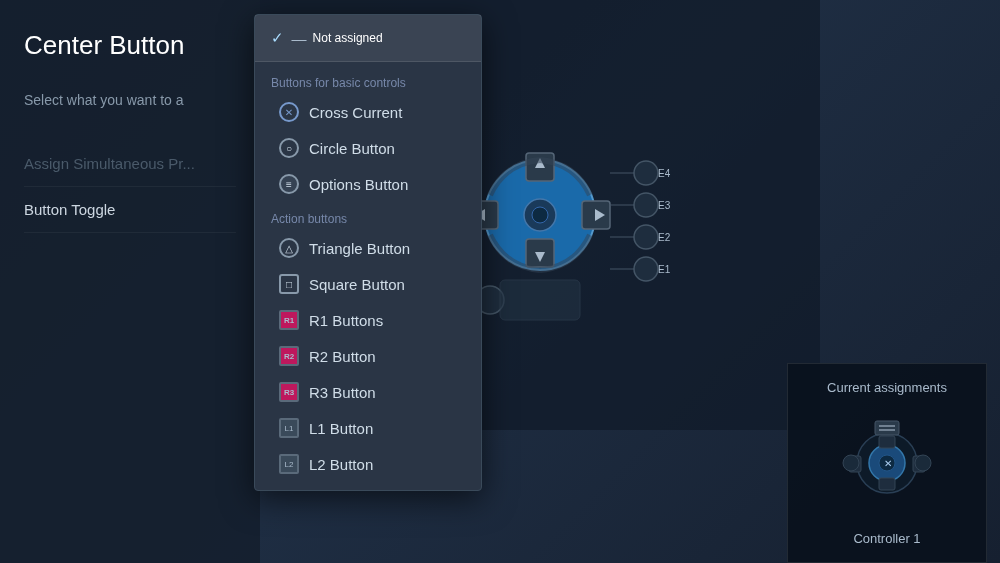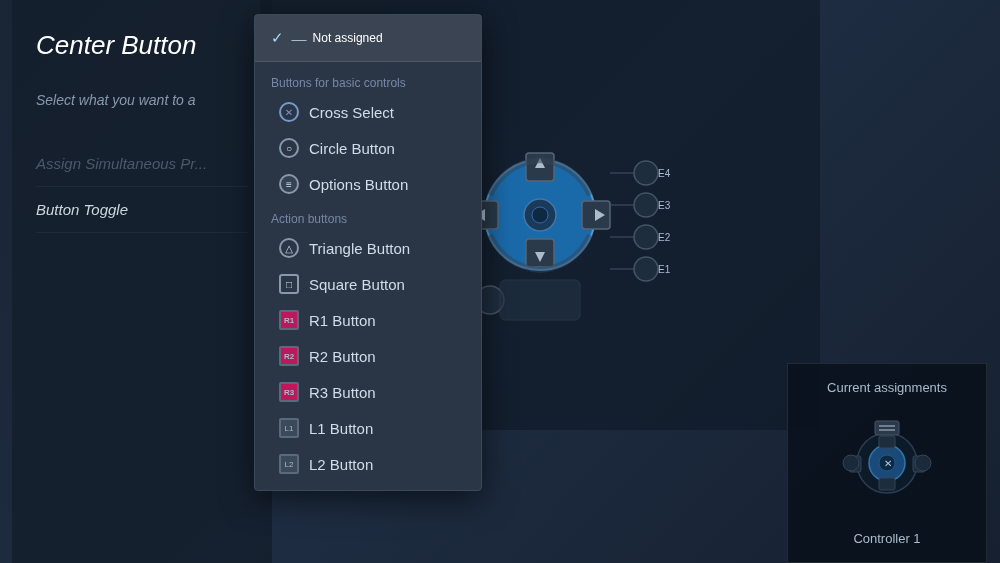--- a/index.html
+++ b/index.html
@@ -17,25 +17,24 @@
     .bg-panel {
       position: absolute;
       left: 0; top: 0;
       width: 100%; height: 100%;
       background: linear-gradient(135deg, #1a2535 0%, #1e2d42 50%, #162030 100%);
     }
 
     
     .left-panel {
       position: absolute;
-      left: 12px; top: 0;
+      left: 0; top: 0;
       width: 260px; height: 563px;
       background: rgba(20, 30, 45, 0.85);
       padding: 30px 24px;
-      font-style: italic;
     }
 
     .page-title {
       font-size: 26px;
       font-weight: 300;
       color: #ffffff;
       margin-bottom: 30px;
     }
 
     .select-hint {
@@ -319,21 +318,21 @@
   <div class="dropdown-selected">
     <span class="dropdown-check">✓</span>
     <span class="dropdown-dash">—</span>
     <span class="dropdown-selected-text">Not assigned</span>
   </div>
 
   <div class="dropdown-section-label">Buttons for basic controls</div>
 
   <div class="dropdown-item">
     <div class="btn-icon cross">✕</div>
-    <span>Cross Select</span>
+    <span>Cross Current</span>
   </div>
 
   <div class="dropdown-item">
     <div class="btn-icon circle">○</div>
     <span>Circle Button</span>
   </div>
 
   <div class="dropdown-item">
     <div class="btn-icon options">≡</div>
     <span>Options Button</span>
@@ -346,21 +345,21 @@
     <span>Triangle Button</span>
   </div>
 
   <div class="dropdown-item">
     <div class="btn-icon square">□</div>
     <span>Square Button</span>
   </div>
 
   <div class="dropdown-item">
     <div class="btn-icon r1">R1</div>
-    <span>R1 Button</span>
+    <span>R1 Buttons</span>
   </div>
 
   <div class="dropdown-item">
     <div class="btn-icon r2">R2</div>
     <span>R2 Button</span>
   </div>
 
   <div class="dropdown-item">
     <div class="btn-icon r3">R3</div>
     <span>R3 Button</span>

